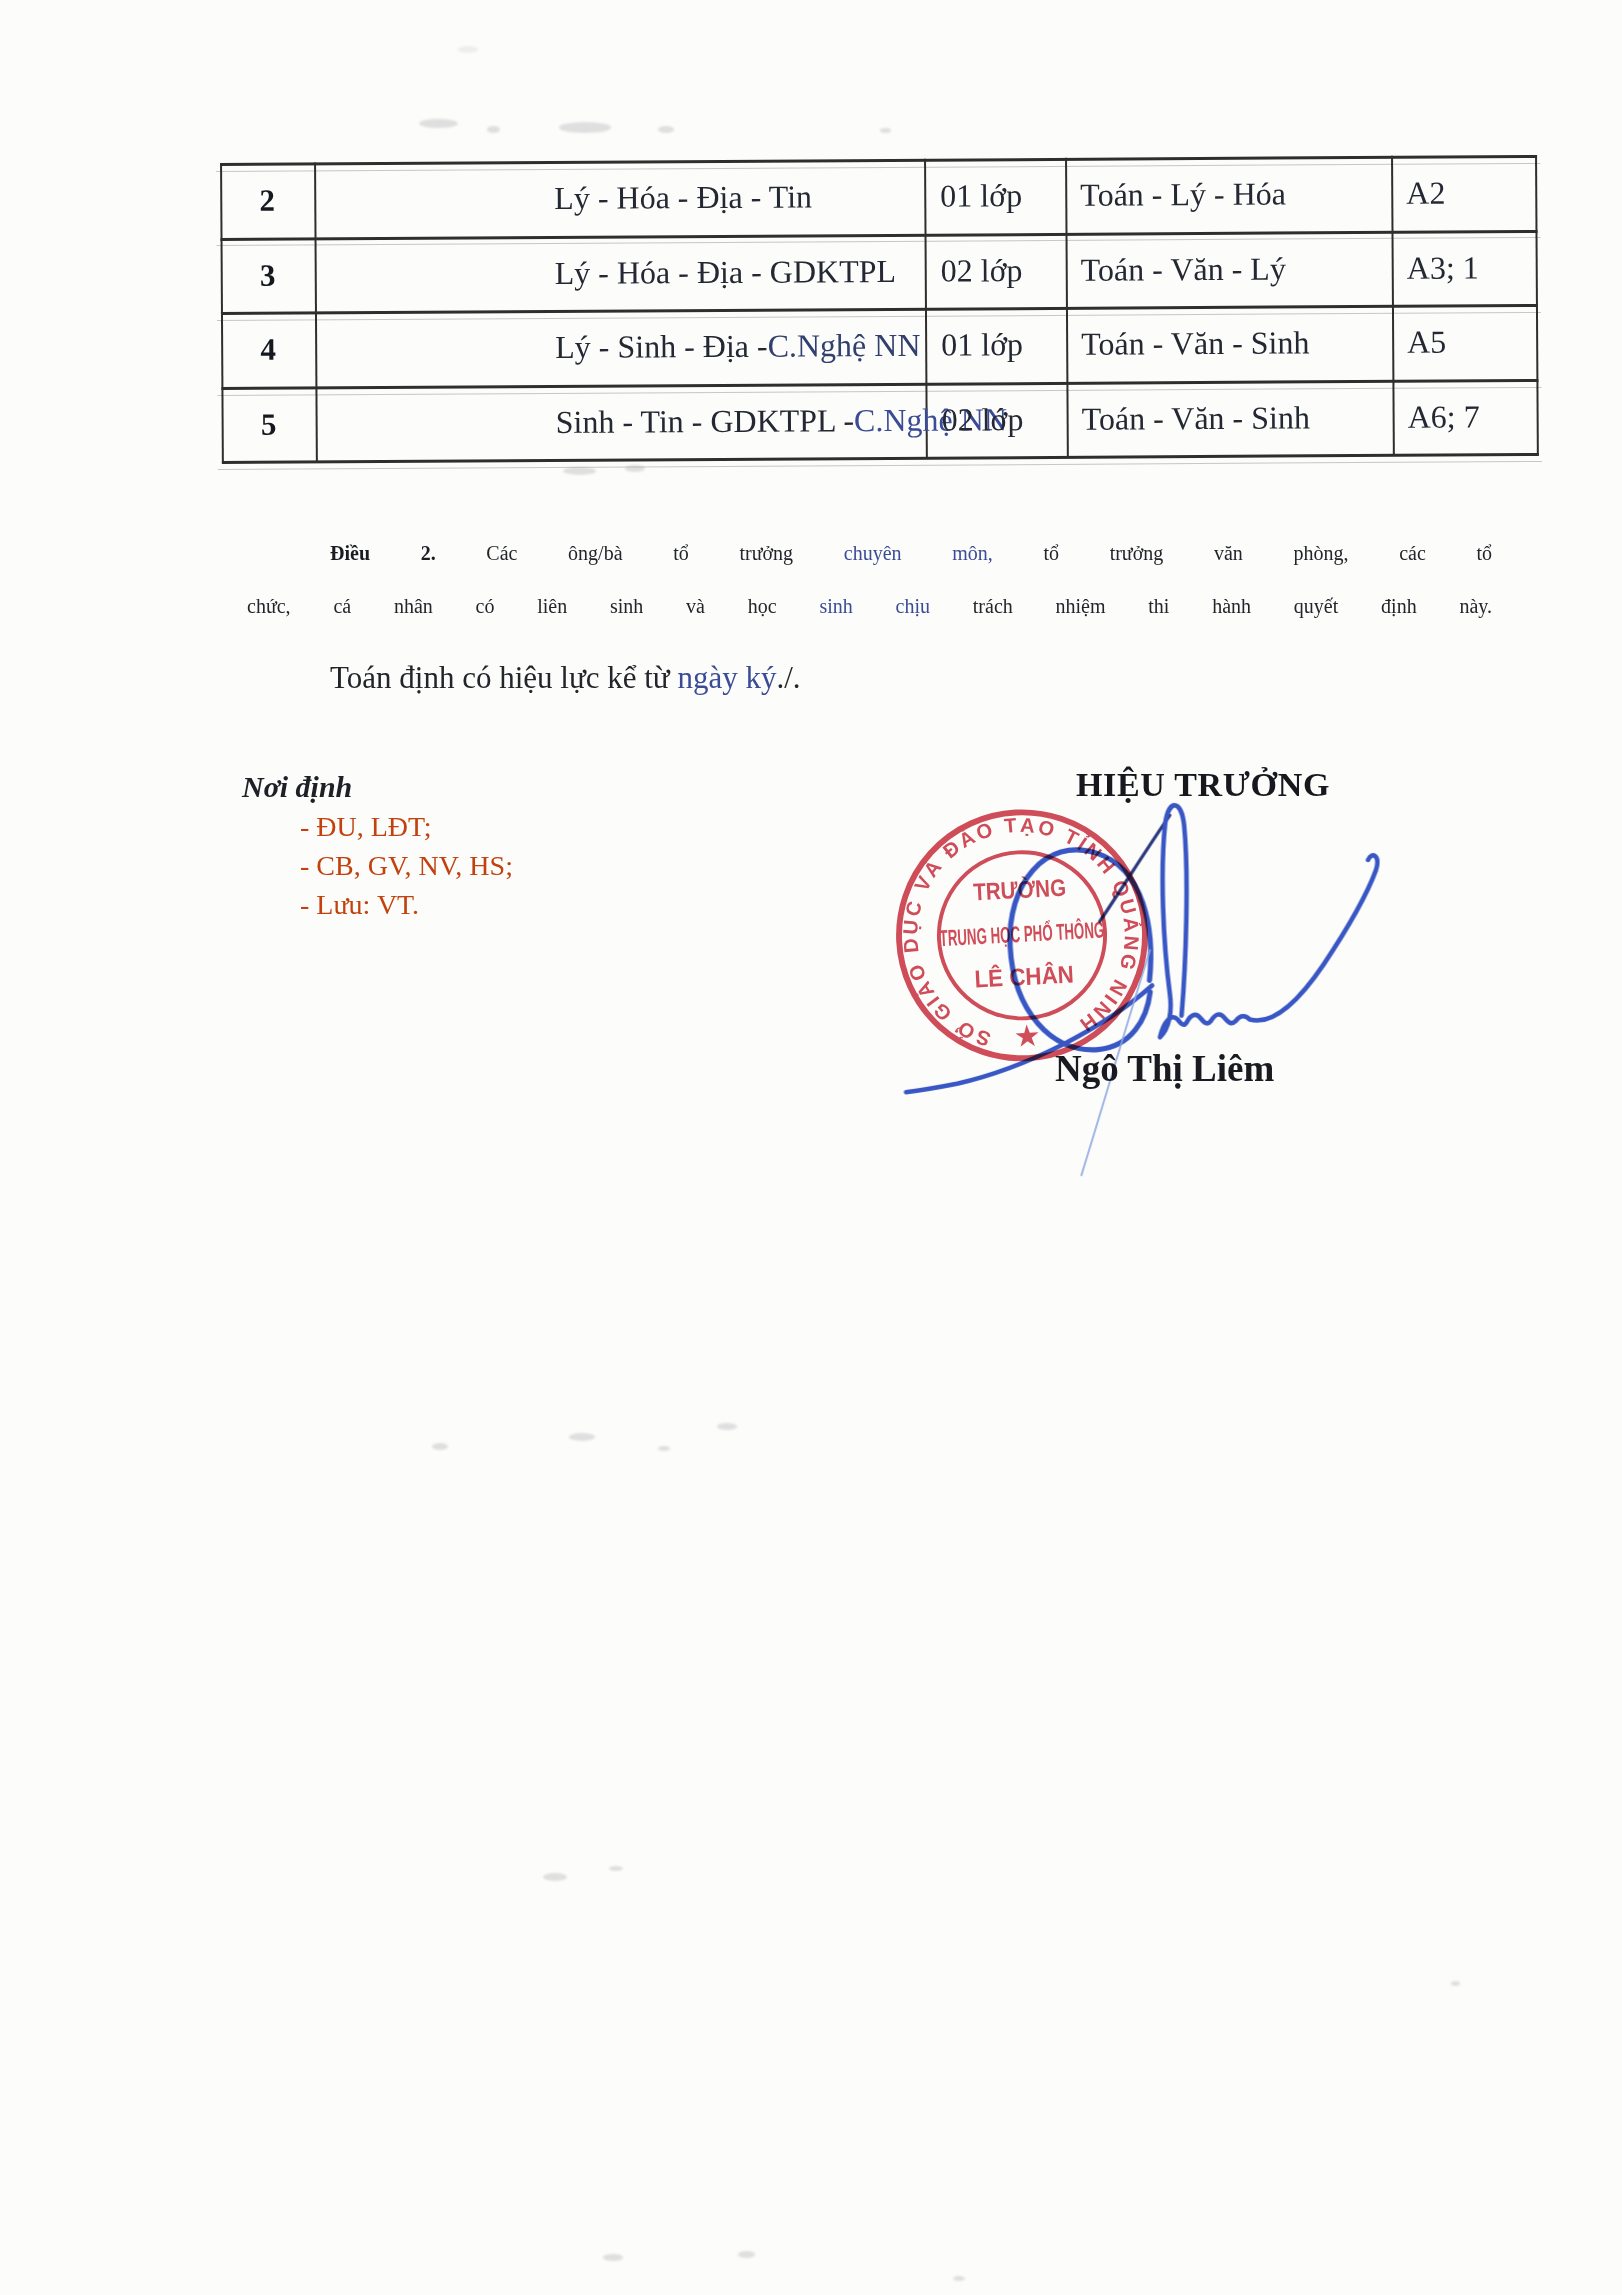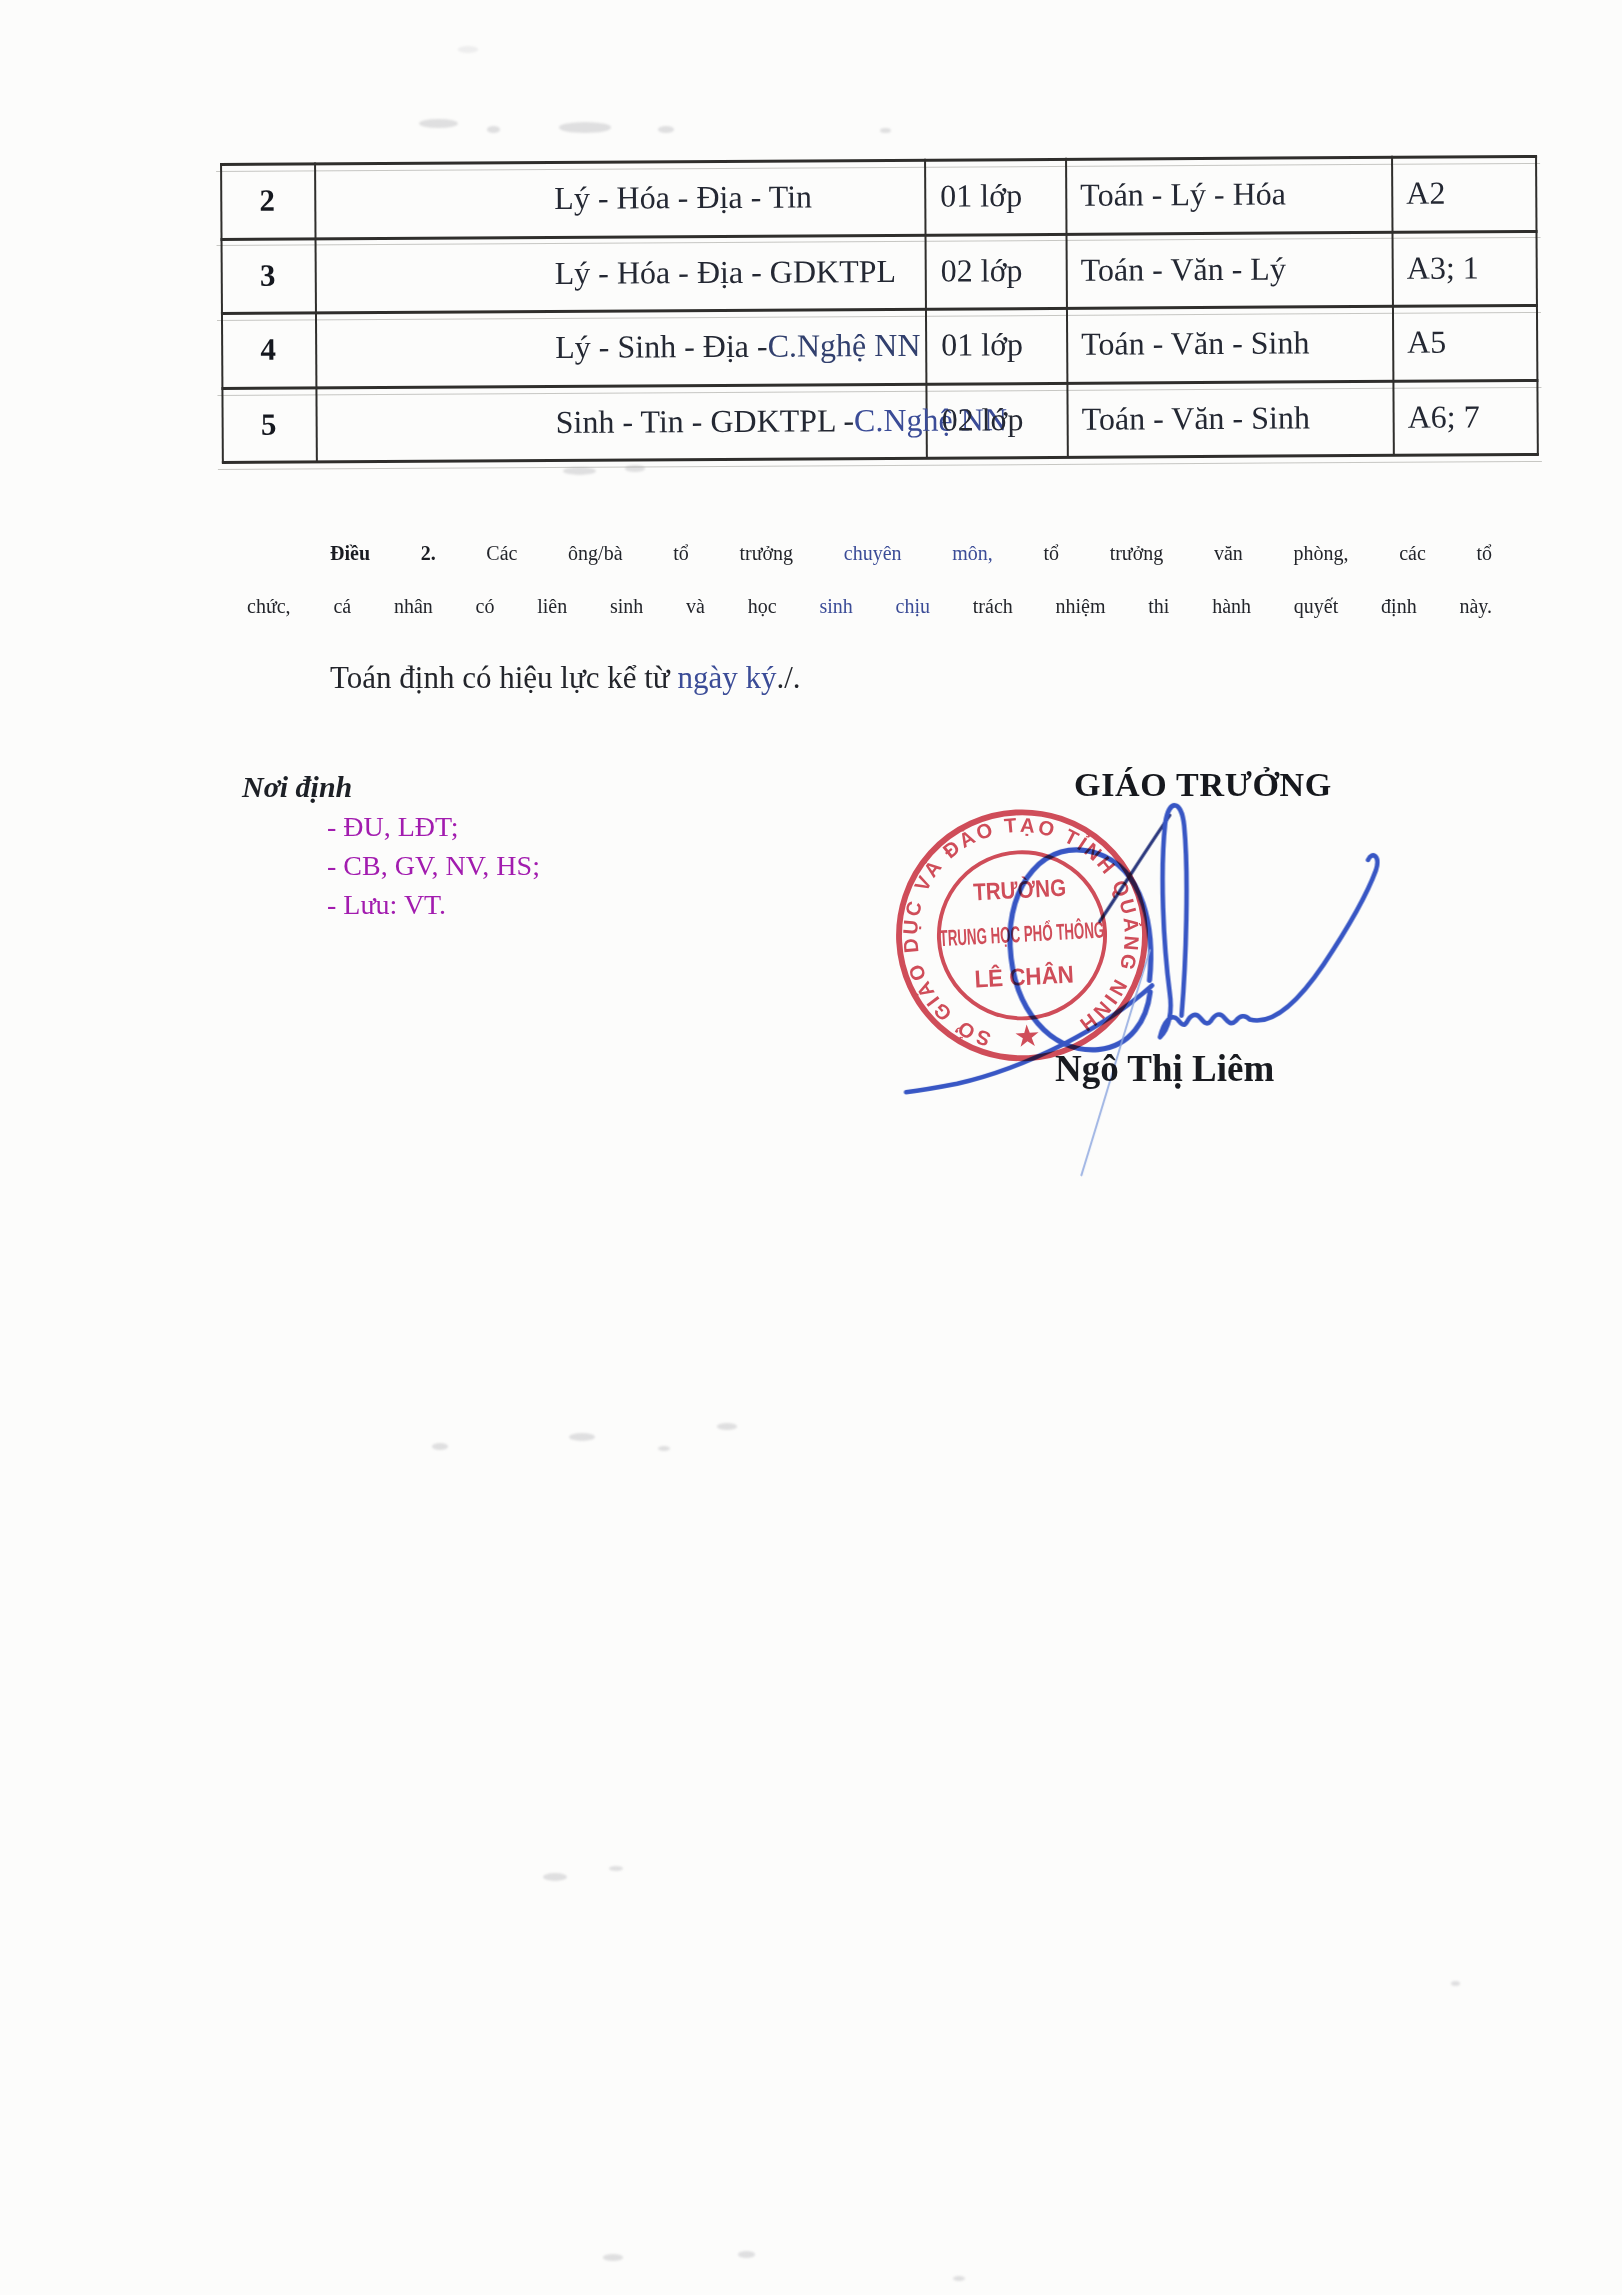--- a/index.html
+++ b/index.html
@@ -20,21 +20,21 @@
   .cell.center{justify-content:center;}
   .cell .num{font-weight:bold;color:#15181f;font-size:31px;}
   .tint{color:#3b4c97;}
   
   .para{position:absolute;left:247px;width:1245px;height:52px;line-height:52px;font-size:20px;color:#23252b;text-align:justify;text-align-last:justify;}
   .para .lbl{font-weight:bold;color:#1a1c22;}
   .eff{position:absolute;left:247px;width:1245px;height:52px;line-height:52px;font-size:31px;text-indent:83px;text-align:left;}
   .indent{display:inline-block;width:83px;}
   
   .recip-title{position:absolute;left:242px;top:770px;font-size:30px;font-weight:bold;font-style:italic;color:#1d2026;}
-  .recip-list{position:absolute;left:300px;top:807px;font-size:28px;line-height:39px;color:#a21caf;margin-left:27px;}
+  .recip-list{position:absolute;left:300px;top:807px;font-size:28px;line-height:39px;color:#c2410c;}
   
   .sig-title{position:absolute;left:1055px;top:766px;width:296px;text-align:center;font-size:34px;font-weight:bold;letter-spacing:0.7px;color:#16181d;}
   .signer-name{position:absolute;left:1055px;top:1047px;width:296px;text-align:left;font-size:37px;font-weight:bold;color:#191b20;}
   .stamp-svg{position:absolute;left:865px;top:777px;mix-blend-mode:multiply;}
   .sigpen-svg{position:absolute;left:838px;top:746px;mix-blend-mode:multiply;}
   .stamp-txt{font-family:"Liberation Sans","DejaVu Sans",sans-serif;font-weight:bold;fill:#ce3b49;}
   
   .artifact{position:absolute;background:rgba(110,112,122,0.20);border-radius:50%;filter:blur(1.3px);}
 </style>
 </head>
@@ -156,21 +156,21 @@
 
   <div class="eff" style="top:652px;"><span>Toán định có hiệu lực kể từ </span><span class="tint">ngày ký</span><span>./.</span></div>
 
   <div class="recip-title">Nơi định</div>
   <div class="recip-list">
     <div>- ĐU, LĐT;</div>
     <div>- CB, GV, NV, HS;</div>
     <div>- Lưu: VT.</div>
   </div>
 
-  <div class="sig-title">GIÁO TRƯỞNG</div>
+  <div class="sig-title">HIỆU TRƯỞNG</div>
   <div class="signer-name">Ngô Thị Liêm</div>
 
   <svg class="stamp-svg" width="314" height="314" viewBox="0 0 480 480">
     <g transform="rotate(-3 240 242)" opacity="0.9">
       <circle cx="240" cy="242" r="188" fill="none" stroke="#ce3b49" stroke-width="9"></circle>
       <circle cx="240" cy="242" r="127" fill="none" stroke="#ce3b49" stroke-width="6"></circle>
       <defs>
         <path id="rimPath" d="M 186.3 389.5 A 157 157 0 1 1 293.7 94.5 A 157 157 0 0 1 293.7 389.5" fill="none"></path>
       </defs>
       <text class="stamp-txt" font-size="31" letter-spacing="2">

